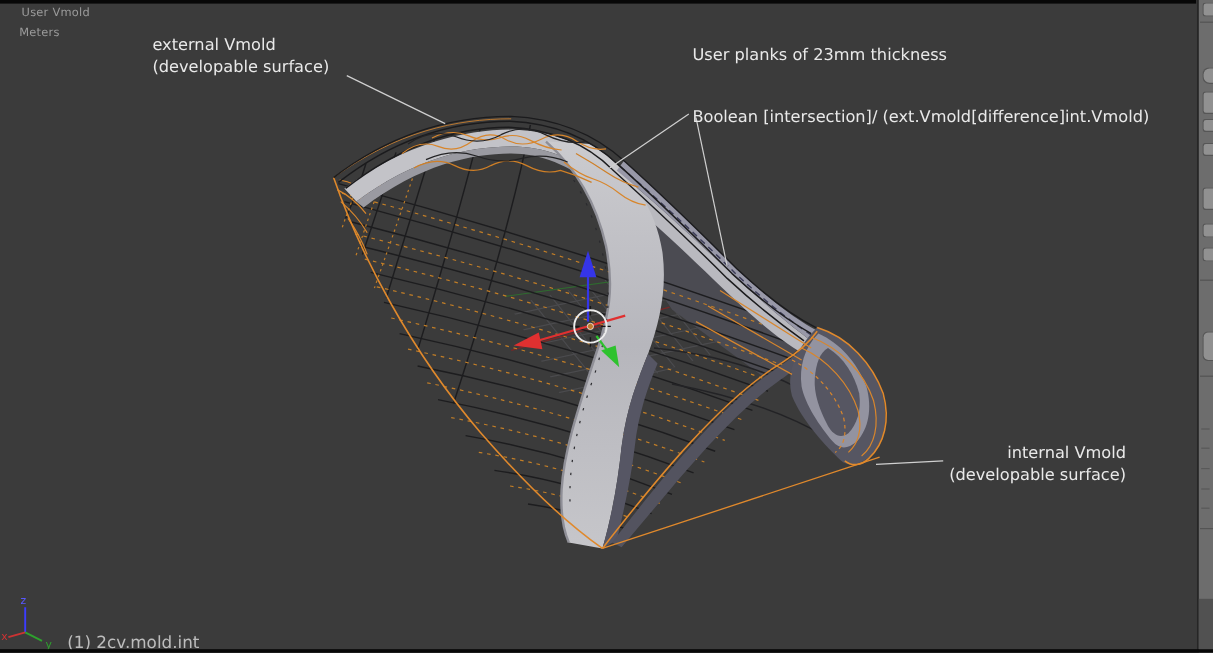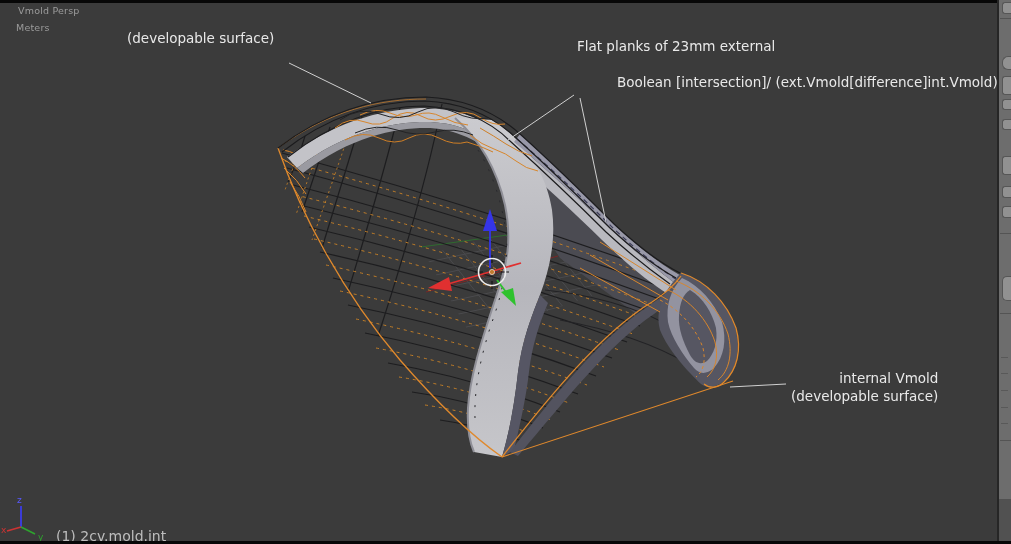--- a/index.html
+++ b/index.html
@@ -10,21 +10,21 @@
   .bar{position:absolute;left:0;width:1011px;background:#070707;}
   #topbar{top:0;height:3px;}
   #botbar{bottom:0;height:3px;}
   .corner-label{position:absolute;color:#9b9b9b;font-size:9.5px;letter-spacing:0.2px;}
   #view-label{left:18px;top:5px;}
   #unit-label{left:16px;top:22px;}
   #status-label{position:absolute;left:56px;top:528px;color:#bdbdbd;font-size:14px;}
   .ann{position:absolute;color:#e9e9e9;font-size:13.5px;line-height:18px;white-space:nowrap;}
   #ann-external{left:127px;top:29px;}
   #ann-planks{left:577px;top:37px;}
-  #ann-boolean{left:577px;top:73px;margin-left:40px;}
+  #ann-boolean{left:577px;top:89px;}
   #ann-internal{left:791px;top:369px;text-align:right;}
   #scene{position:absolute;left:0;top:0;}
   
   #right-strip{
     position:absolute;right:0;top:0;width:12px;height:544px;
     background:#6d6d6d;border-left:2px solid #262626;
   }
   .frag{position:absolute;left:3px;right:0;background:#919191;border:1px solid #565656;border-right:none;border-radius:3px 0 0 3px;}
   .sep{position:absolute;left:1px;right:0;height:1px;background:#545454;}
   .tick{position:absolute;left:2px;width:7px;height:1px;background:#595959;}
@@ -194,28 +194,29 @@
   <g font-size="9" font-family="DejaVu Sans, sans-serif">
     <path d="M21,527 L21,506" stroke="#3c3cff" stroke-width="1.6"></path>
     <path d="M21,527 L7,531" stroke="#cc3333" stroke-width="1.6"></path>
     <path d="M21,527 L35,534" stroke="#2ea22e" stroke-width="1.6"></path>
     <text x="17" y="503" fill="#5858ff">z</text>
     <text x="1" y="533" fill="#cc3333">x</text>
     <text x="38" y="540" fill="#2ea22e">y</text>
   </g>
 </svg>
 
-<div id="view-label" class="corner-label">Vmold Persp</div>
+<div id="view-label" class="corner-label">User Vmold</div>
 <div id="unit-label" class="corner-label">Meters</div>
 <div id="status-label">(1) 2cv.mold.int</div>
 
 <div id="ann-external" class="ann">
+  <div>external Vmold</div>
   <div>(developable surface)</div>
 </div>
-<div id="ann-planks" class="ann">Flat planks of 23mm external</div>
+<div id="ann-planks" class="ann">User planks of 23mm thickness</div>
 <div id="ann-boolean" class="ann">Boolean [intersection]/ (ext.Vmold[difference]int.Vmold)</div>
 <div id="ann-internal" class="ann">
   <div>internal Vmold</div>
   <div>(developable surface)</div>
 </div>
 
 <div id="right-strip">
   <div class="frag" style="top:2px;height:10px;"></div>
   <div class="sep" style="top:18px;"></div>
   <div class="frag" style="top:56px;height:12px;border-radius:6px 0 0 6px;"></div>

